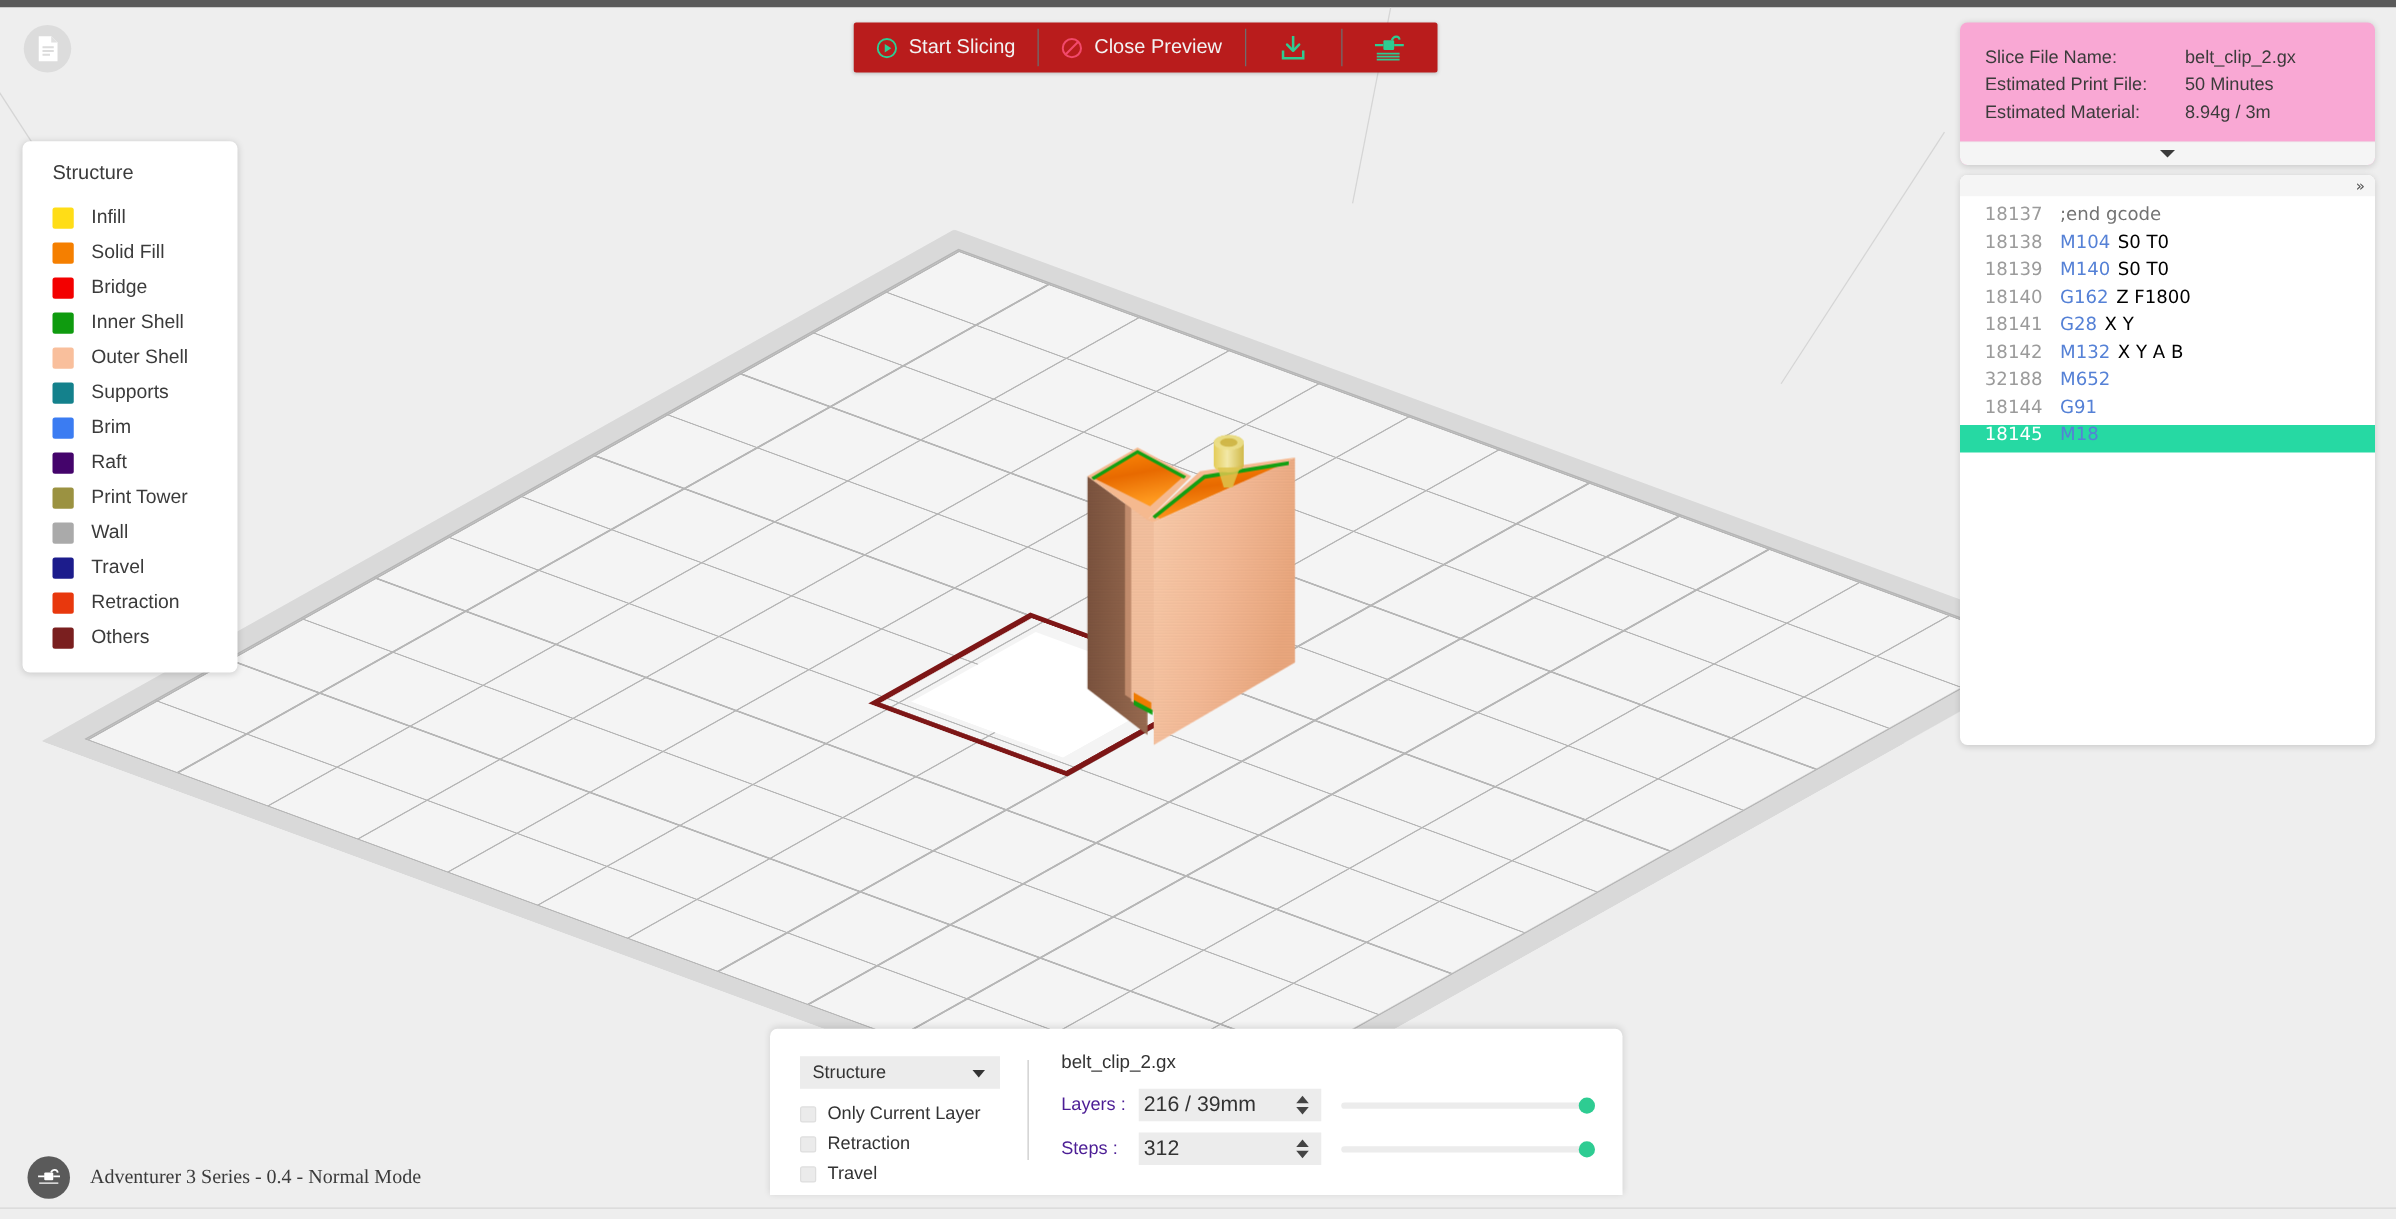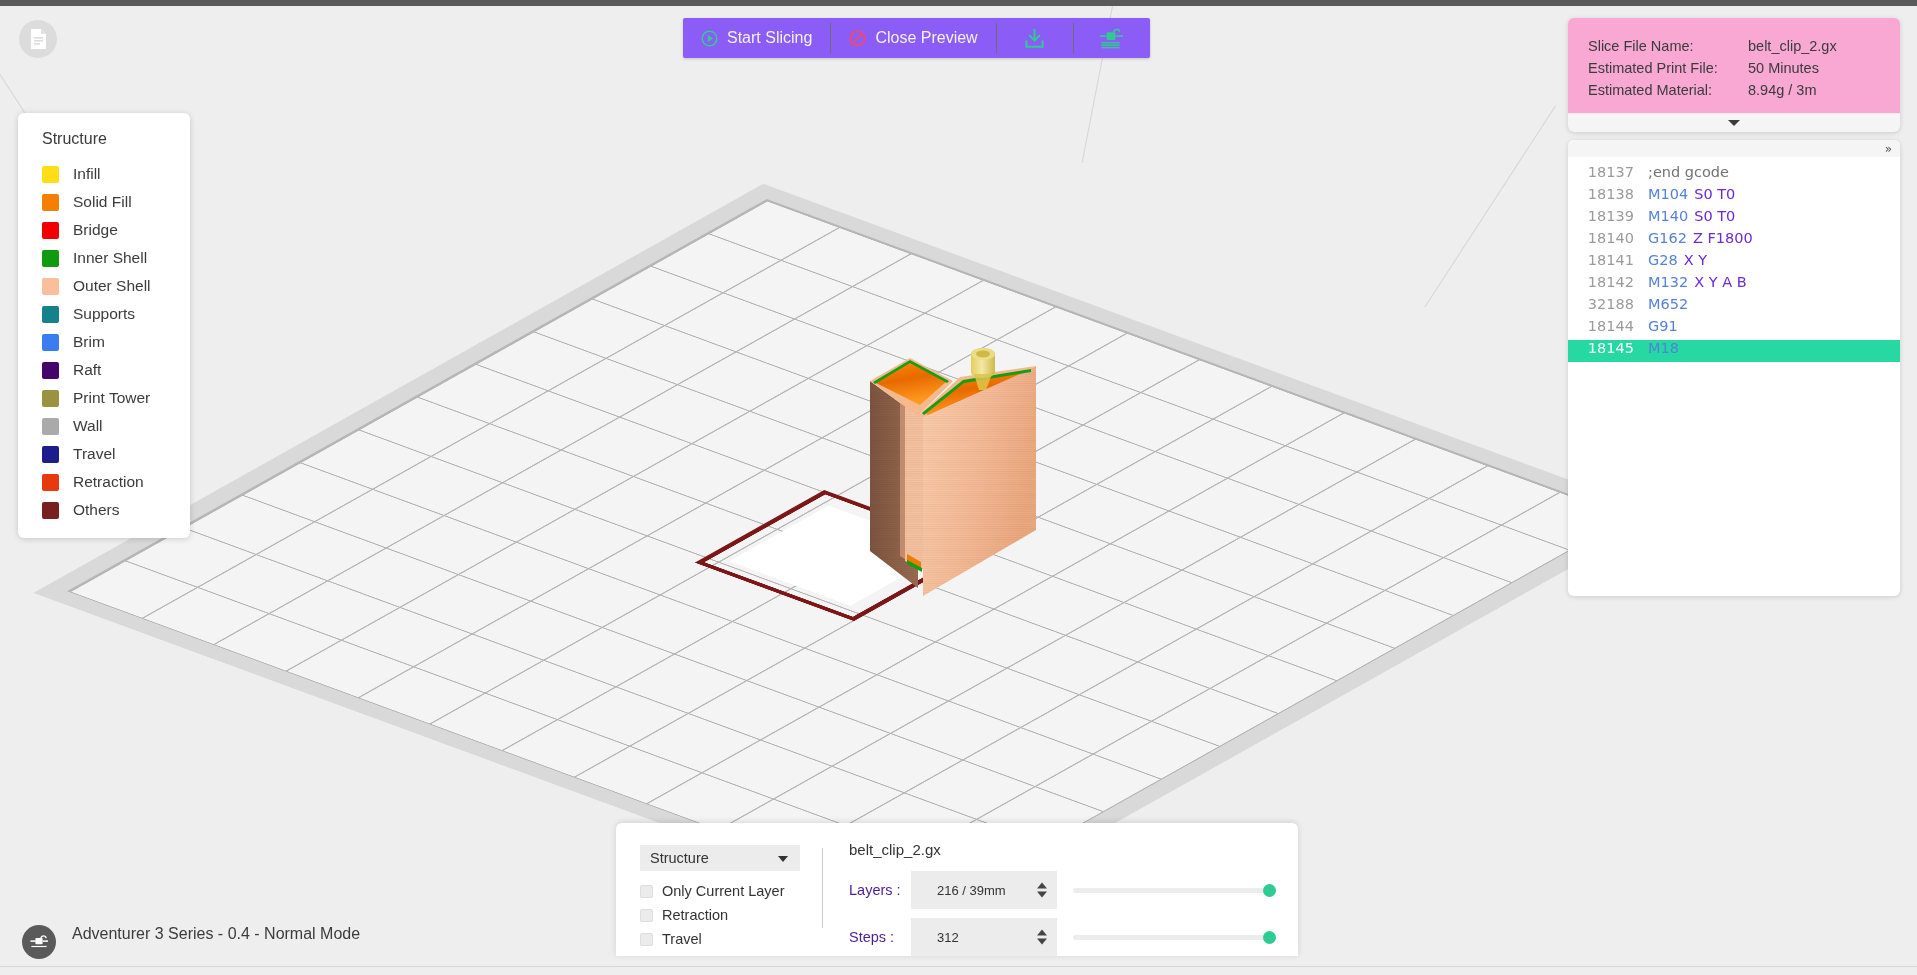--- a/index.html
+++ b/index.html
@@ -82,21 +82,21 @@
   }
   .model svg { display: block; }
 
   
   .toolbar {
     position: absolute;
     left: 683px; top: 18px;
     height: 40px;
     display: flex;
     align-items: stretch;
-    background: #8b5cf6;
+    background: #b91c1c;
     border-radius: 2px;
     box-shadow: 0 1px 3px rgba(0,0,0,.18);
     z-index: 40;
   }
   .tb-btn {
     display: flex; align-items: center; gap: 9px;
     padding: 0 18px;
     color: #f2f2f2;
     font-size: 16px;
     cursor: pointer;
@@ -198,21 +198,21 @@
   }
   .gl {
     display: flex; align-items: baseline;
     height: 22px;
     font-size: 14.5px;
     padding-left: 14px;
     cursor: pointer;
   }
   .gl .num { color: #9b9b9b; width: 52px; flex: 0 0 52px; text-align: right; margin-right: 14px; }
   .gl .cmd { color: #5581d6; margin-right: 6px; }
-  .gl .args { color: #6d28d9; }
+  .gl .args { color: #000000; }
   .gl.sel { background: #26d9a3; }
   .gl.sel .num { color: #ffffff; }
   .gl.sel .cmd { color: #5581d6; }
   .gcode-foot {
     border-top: 1px solid #e4e4e4;
     height: 42px;
     display: flex; align-items: center;
     padding-left: 17px;
     font-size: 14.5px; color: #3b3b3b;
     gap: 16px;
@@ -265,25 +265,25 @@
     margin-right: 9px;
     flex: 0 0 auto;
   }
   .check-label { font-size: 14.5px; color: #333; }
 
   .bp-filename { font-size: 15px; color: #333; margin-bottom: 13px; }
   .field-row { display: flex; align-items: center; margin-bottom: 9px; }
   .field-label { width: 62px; flex: 0 0 62px; font-size: 14.5px; color: #4c1d95; }
   .spinner {
     position: relative;
-    width: 146px; height: 38px;
+    width: 146px; height: 26px;
     background: #ececec;
     display: flex; align-items: center;
-    padding-left: 26px;
-    font-size: 13px; color: #333;
+    padding-left: 4px;
+    font-size: 17px; color: #333;
   }
   .spin-arrows {
     position: absolute; right: 10px; top: 50%;
     transform: translateY(-50%);
     display: flex; flex-direction: column; gap: 3px;
     cursor: pointer;
   }
   .spin-up, .spin-dn {
     width: 0; height: 0;
     border-left: 5px solid transparent;
@@ -310,22 +310,23 @@
     position: absolute; right: 0;
     width: 13px; height: 13px;
     border-radius: 50%;
     background: #2ecc92;
   }
 
   
   .printer-status {
     position: absolute;
     left: 22px; top: 925px;
-    display: flex; gap: 16px;
+    display: flex; align-items: center; gap: 16px;
     z-index: 30;
+    font-family: Liberation Serif, serif;
   }
   .printer-badge {
     width: 34px; height: 34px;
     border-radius: 50%;
     background: #5a5a5a;
     display: flex; align-items: center; justify-content: center;
   }
   .printer-text { font-size: 16px; color: #3b3b3b; }
 
   

